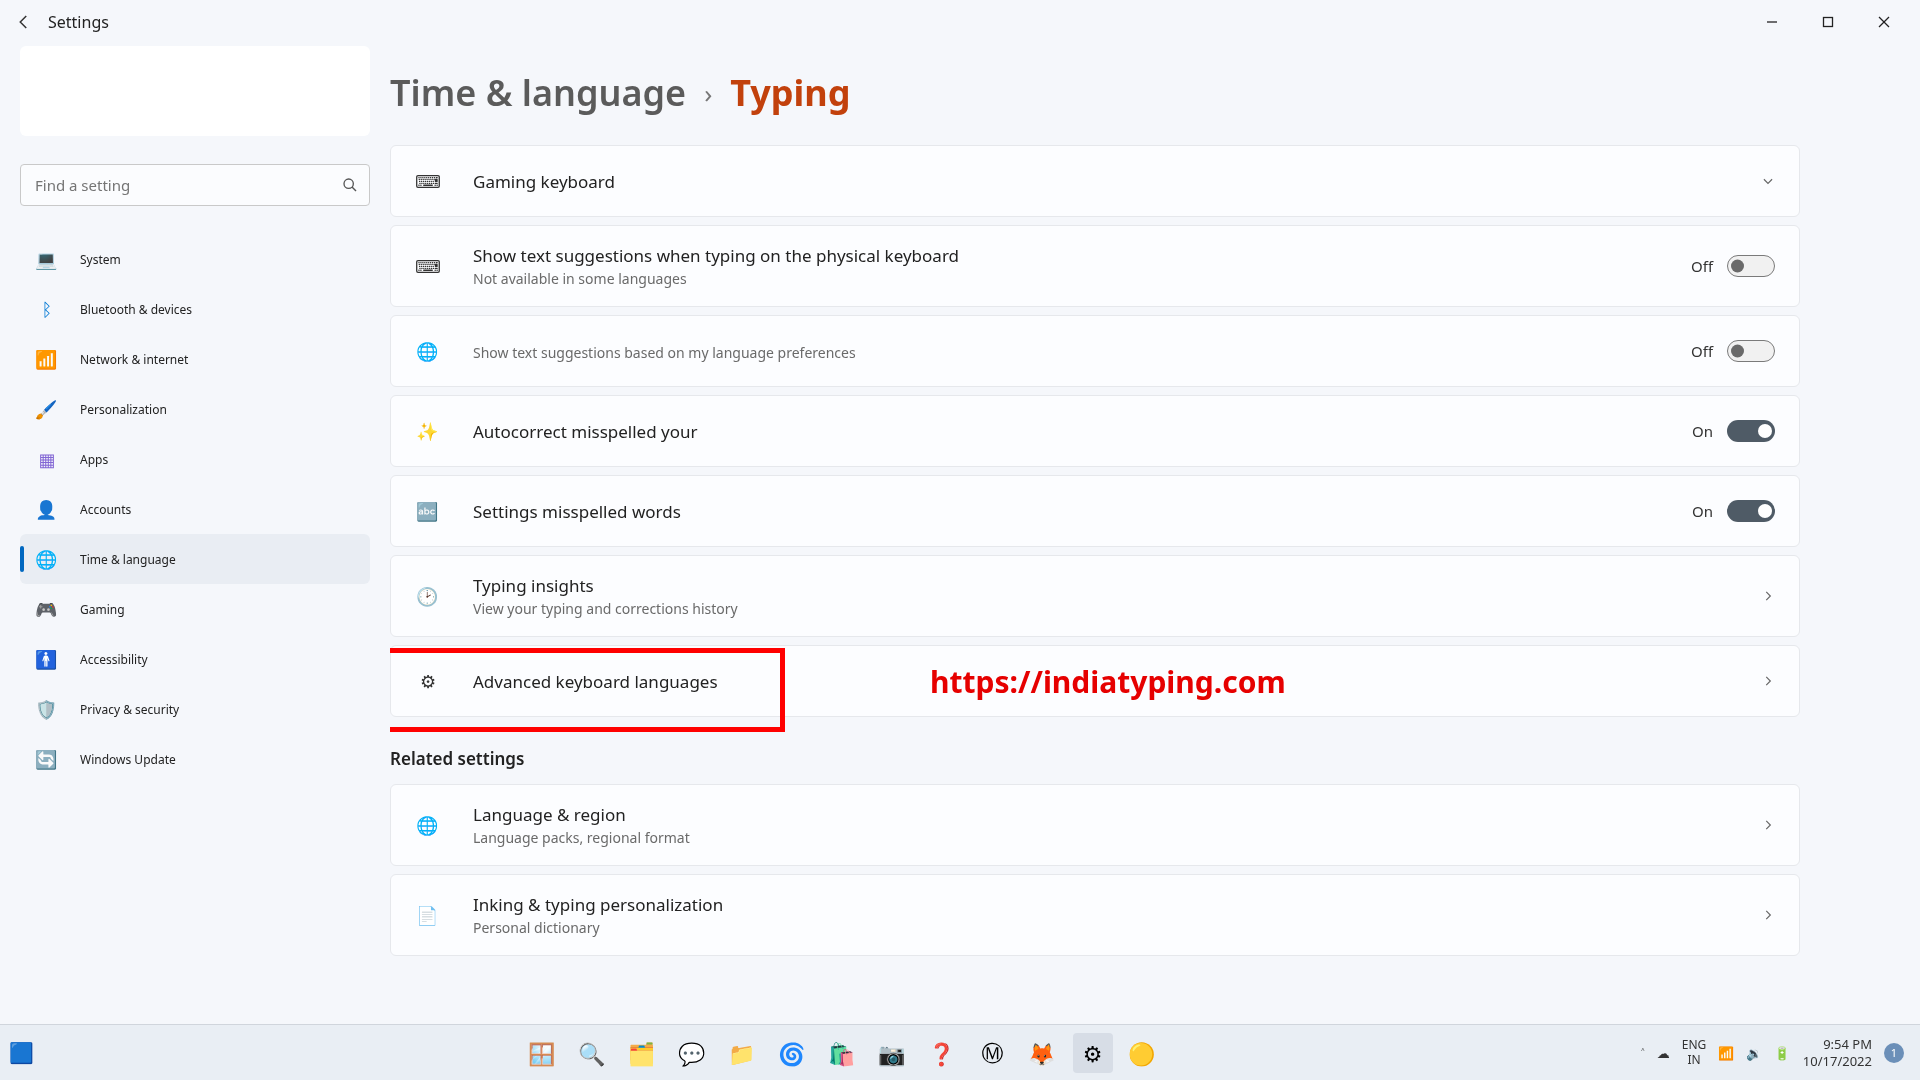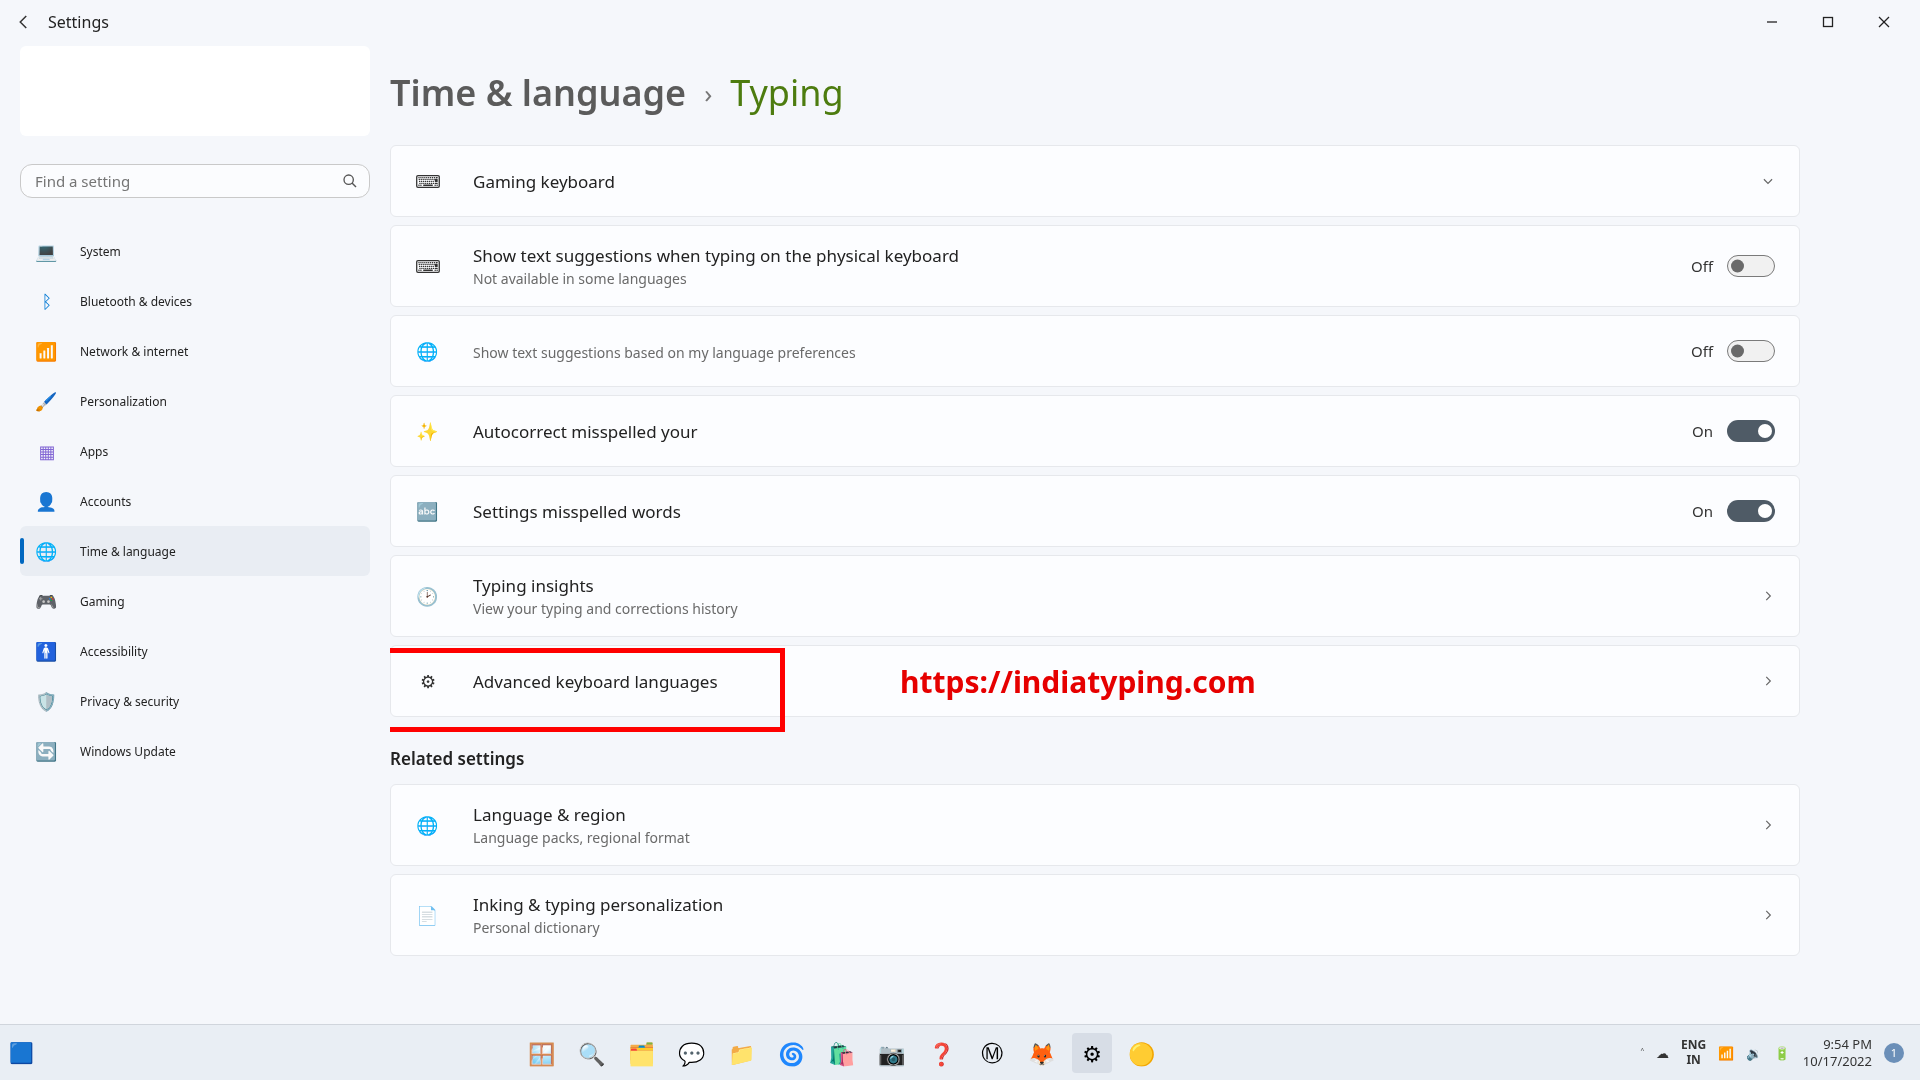--- a/index.html
+++ b/index.html
@@ -8,34 +8,34 @@
 .titlebar { display: flex; align-items: center; height: 44px; padding: 0 8px; }
 .titlebar .back { width: 32px; height: 32px; display: flex; align-items: center; justify-content: center; cursor: pointer; }
 .titlebar .title { font-size: 16px; margin-left: 8px; color: #222; }
 .win-controls { margin-left: auto; display: flex; }
 .win-controls div { width: 56px; height: 36px; display: flex; align-items: center; justify-content: center; cursor: pointer; }
 
 .app { display: flex; height: calc(100% - 44px - 56px); }
 .sidebar { width: 390px; padding: 2px 20px 0 20px; }
 .userblock { background: #fff; border-radius: 6px; height: 90px; margin-bottom: 28px; }
 .searchwrap { position: relative; margin-bottom: 28px; }
-.search { width: 100%; height: 34px; border: 1px solid #c9c9c9; border-radius: 12px; background: #fbfcfe; padding: 0 40px 0 14px; font-size: 15px; }
+.search { width: 100%; height: 42px; border: 1px solid #c9c9c9; border-radius: 4px; background: #fbfcfe; padding: 0 40px 0 14px; font-size: 15px; }
 .search-icon { position: absolute; right: 12px; top: 50%; transform: translateY(-50%); color: #555; }
 .navlist { list-style: none; }
 .navitem { display: flex; align-items: center; height: 50px; border-radius: 6px; padding: 0 14px; cursor: pointer; }
 .navitem .nicon { width: 26px; height: 26px; display: flex; align-items: center; justify-content: center; margin-right: 20px; font-size: 18px; }
 .navitem .nlabel { font-size: 12px; color: #222; }
 .navitem.active { background: #e9edf3; position: relative; }
 .navitem.active::before { content:""; position:absolute; left:0; top:12px; bottom:12px; width:4px; background:#0067c0; border-radius:2px; }
 
 .main { flex: 1; padding: 24px 120px 0 0; overflow-y: auto; }
 .breadcrumb { display: flex; align-items: center; gap: 18px; margin-bottom: 28px; }
 .bc-parent { font-size: 36px; font-weight: 600; color: #5b5b5b; }
 .bc-sep { font-size: 26px; color: #777; }
-.bc-current { font-size: 36px; font-weight: 400; color: #4d7c0f; }
+.bc-current { font-size: 36px; font-weight: 700; color: #c2410c; }
 
 .card { background: #fcfdff; border: 1px solid #e6e8ec; border-radius: 6px; display: flex; align-items: center; padding: 18px 24px; margin-bottom: 8px; min-height: 72px; }
 .card .cicon { width: 26px; height: 26px; display:flex; align-items:center; justify-content:center; color:#333; font-size:18px; margin-right: 32px; flex-shrink:0; }
 .card .ctext { flex: 1; }
 .card .ctitle { font-size: 17px; color: #222; }
 .card .csub { font-size: 14px; color: #6a6a6a; margin-top: 2px; }
 .card .state { font-size: 15px; color: #333; margin-right: 14px; }
 .card .chev { color: #666; }
 
 .toggle { width: 48px; height: 22px; border-radius: 11px; position: relative; flex-shrink:0; }
@@ -48,21 +48,21 @@
 .annot { position:absolute; color:#e60000; font-size: 30px; font-weight: 700; }
 
 .section-label { font-size: 17px; font-weight: 600; color: #222; margin: 30px 0 14px 0; }
 
 .taskbar { position: fixed; bottom: 0; left: 0; right: 0; height: 56px; background: #e9eef4; border-top: 1px solid #d0d5dc; display: flex; align-items: center; }
 .tb-left { width: 44px; display:flex; justify-content:center; }
 .tb-center { flex:1; display:flex; justify-content:center; gap: 10px; }
 .tb-center .tic { width: 40px; height: 40px; display:flex; align-items:center; justify-content:center; font-size: 22px; cursor:pointer; border-radius: 4px; }
 .tb-center .tic.active { background: #d7dde6; }
 .tb-right { display:flex; align-items:center; gap: 12px; padding-right: 16px; font-size: 13px; color:#333; }
-.lang { text-align:center; font-size:12px; line-height:1.2;font-weight:bold; }
+.lang { text-align:center; font-size:12px; line-height:1.2; }
 .clock { text-align:right; font-size:13px; line-height:1.3; }
 .badge { background:#6b8fb8; color:#fff; border-radius:50%; width:20px; height:20px; display:flex; align-items:center; justify-content:center; font-size:11px; }
 svg { display:block; }
 </style>
 </head>
 <body>
 
 <div class="titlebar">
   <div class="back">
     <svg width="18" height="18" viewBox="0 0 24 24" fill="none" stroke="#333" stroke-width="2">
@@ -253,21 +253,21 @@
         <div class="csub">Personal dictionary</div>
       </div>
       <span class="chev">
           <svg width="14" height="14" viewBox="0 0 24 24" fill="none" stroke="#666" stroke-width="2">
             <polyline points="9 5 16 12 9 19"></polyline>
           </svg>
         </span>
     </div>
 
     <div class="highlight-box" id="hl-box" style="left: -5px; top: 604px; width: 400px; height: 84px;"></div>
-    <div class="annot" id="hl-text" style="left: 510px; top: 617px;">https://indiatyping.com</div>
+    <div class="annot" id="hl-text" style="left: 540px; top: 617px;">https://indiatyping.com</div>
   </div>
 </div>
 
 <div class="taskbar">
   <div class="tb-left">
     <div class="tic" style="font-size:20px;">🟦</div>
   </div>
   <div class="tb-center">
     <div class="tic">🪟</div>
     <div class="tic">🔍</div>

